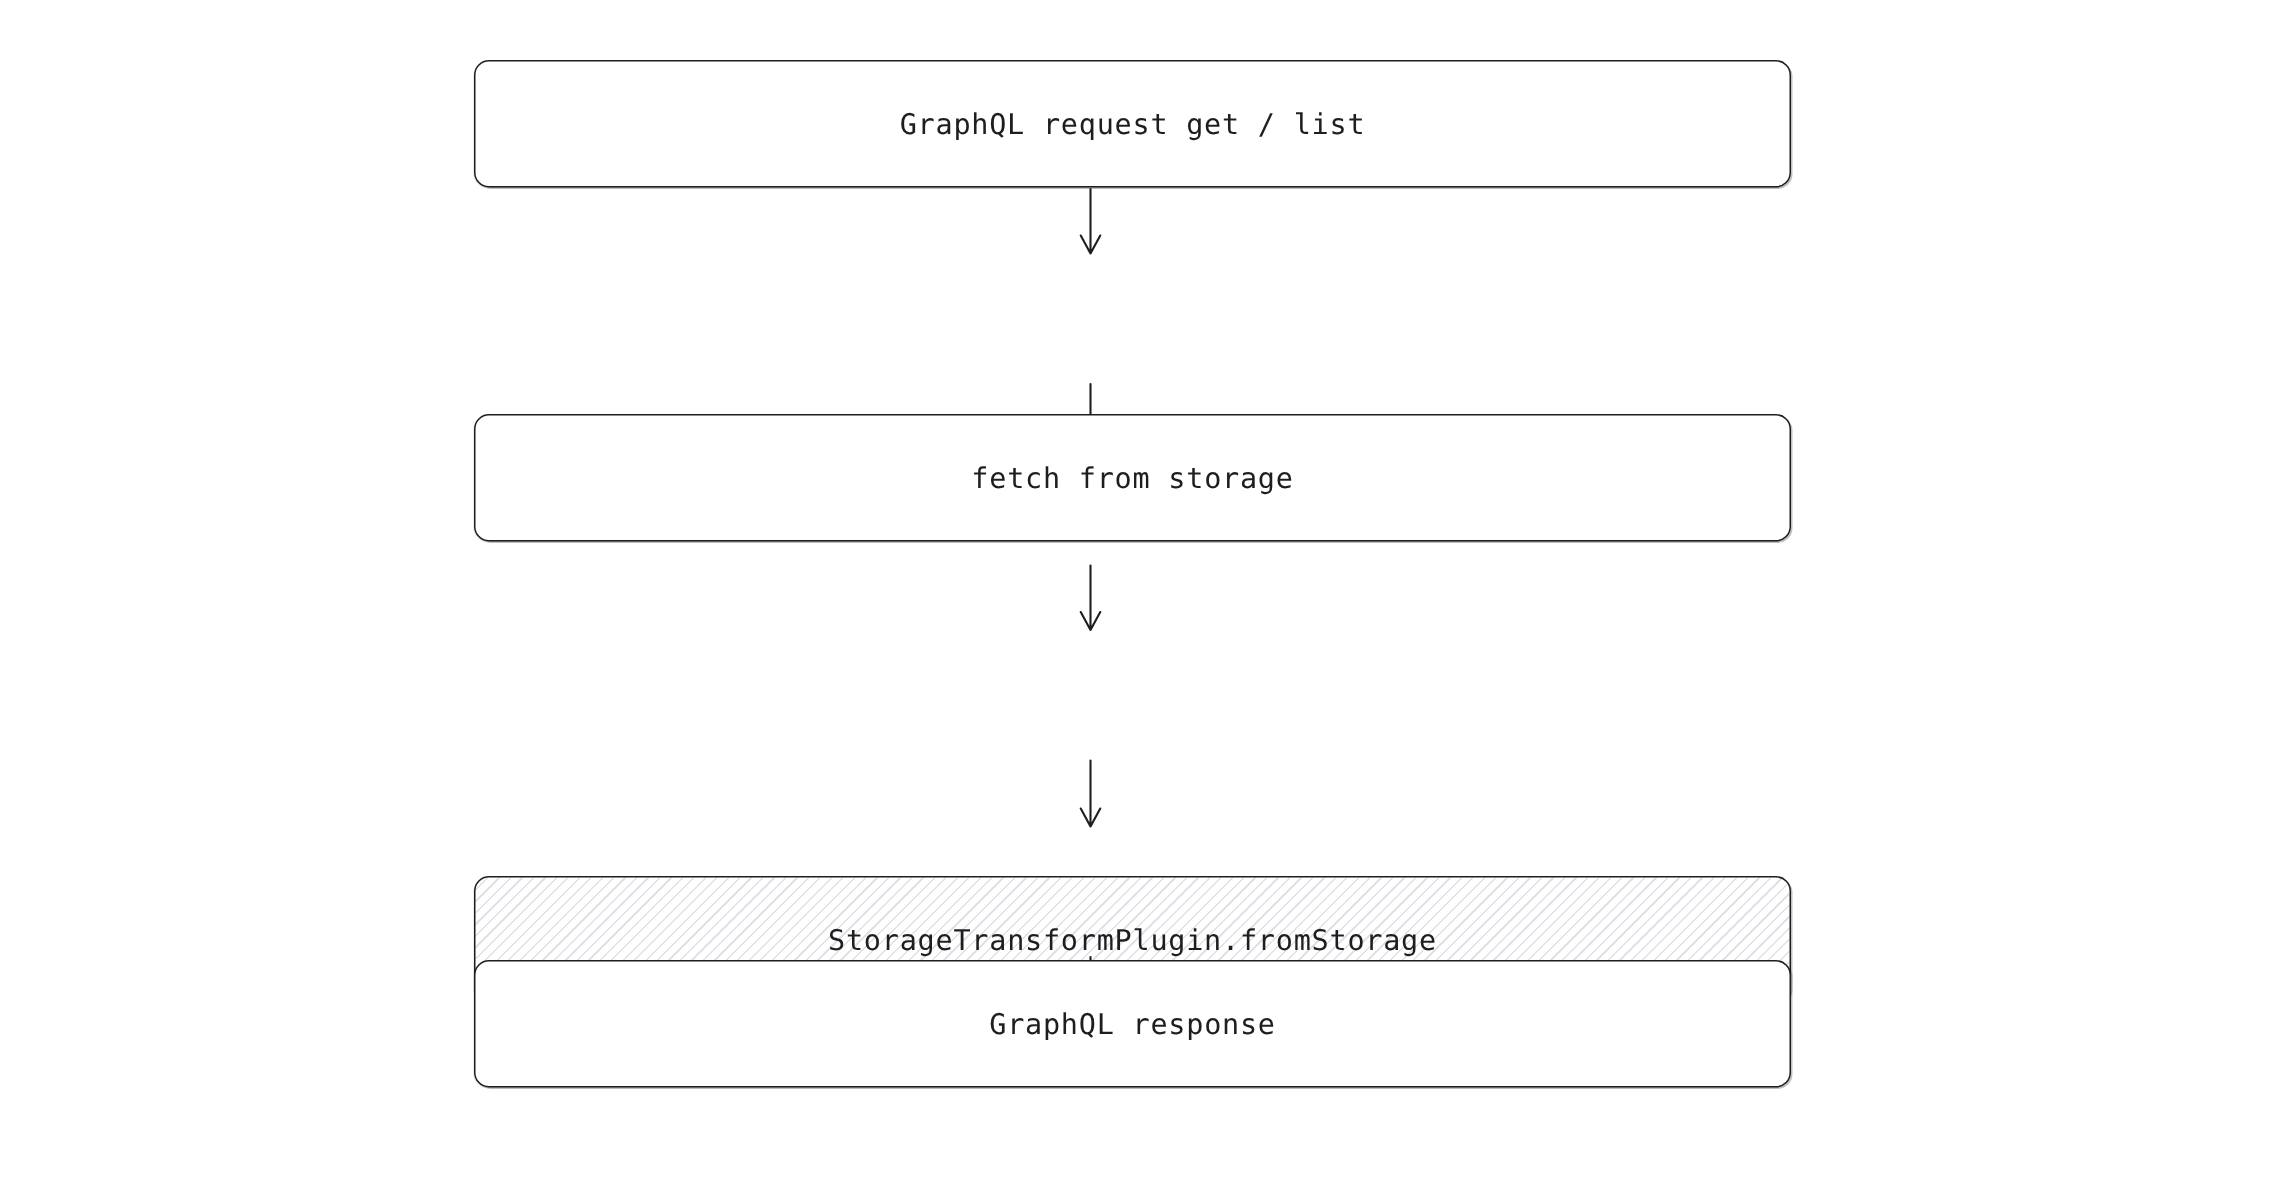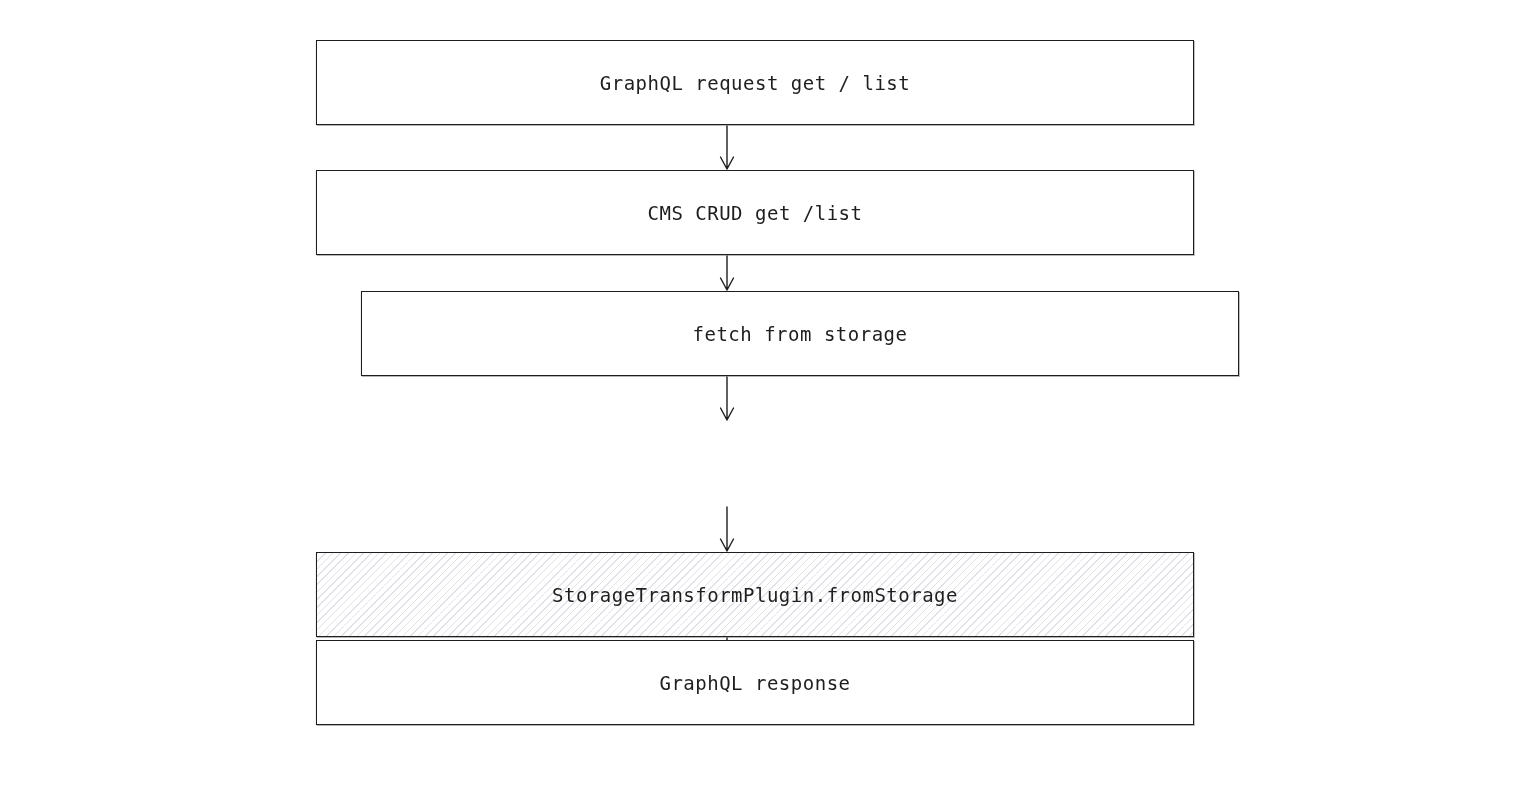--- a/index.html
+++ b/index.html
@@ -15,37 +15,38 @@
     overflow: hidden;
     font-family: "DejaVu Sans Mono", "Liberation Mono", monospace;
   }
   .node {
     position: absolute;
     left: 316px;
     width: 878px;
     height: 85px;
     box-sizing: border-box;
     border: 1.7px solid #1e1e1e;
-    border-radius: 0;
+    border-radius: 10px;
     background: #ffffff;
     display: flex;
     align-items: center;
     justify-content: center;
     
     box-shadow: 1px 1px 0 rgba(30,30,30,0.28), -0.5px 0.5px 0 rgba(30,30,30,0.12);
   }
   .node.hachure {
     background-color: #ffffff;
     background-image: repeating-linear-gradient(
       135deg,
       #e1e2e7 0px,
       #e1e2e7 1.1px,
       transparent 1.1px,
       transparent 5.4px
     );
+    margin-top: 32px;
   }
   .node-label {
     font-size: 19px;
     letter-spacing: 0.5px;
     color: #1e1e1e;
     white-space: pre;
   }
   .arrow {
     position: absolute;
     left: 716px;
@@ -65,29 +66,26 @@
 <div class="canvas">
 
   <div class="node" style="top: 40px;">
     <span class="node-label">GraphQL request get / list</span>
   </div>
 
   <svg class="arrow" style="top: 125px;" width="22" height="46">
     <path d="M11 1 V 44 M4.5 32 L11 44 L17.5 32"></path>
   </svg>
 
-  <div class="node" style="top: 170px;">
-    <span class="node-label">CMS CRUD get /list</span>
-  </div>
 
   <svg class="arrow" style="top: 255px;" width="22" height="37">
     <path d="M11 1 V 35 M4.5 23 L11 35 L17.5 23"></path>
   </svg>
 
-  <div class="node" style="top: 291px; margin-left: 45px;">
+  <div class="node" style="top: 276px;">
     <span class="node-label">fetch from storage</span>
   </div>
 
   <svg class="arrow" style="top: 376px;" width="22" height="46">
     <path d="M11 1 V 44 M4.5 32 L11 44 L17.5 32"></path>
   </svg>
 
 
   <svg class="arrow" style="top: 506px;" width="22" height="47">
     <path d="M11 1 V 45 M4.5 33 L11 45 L17.5 33"></path>

